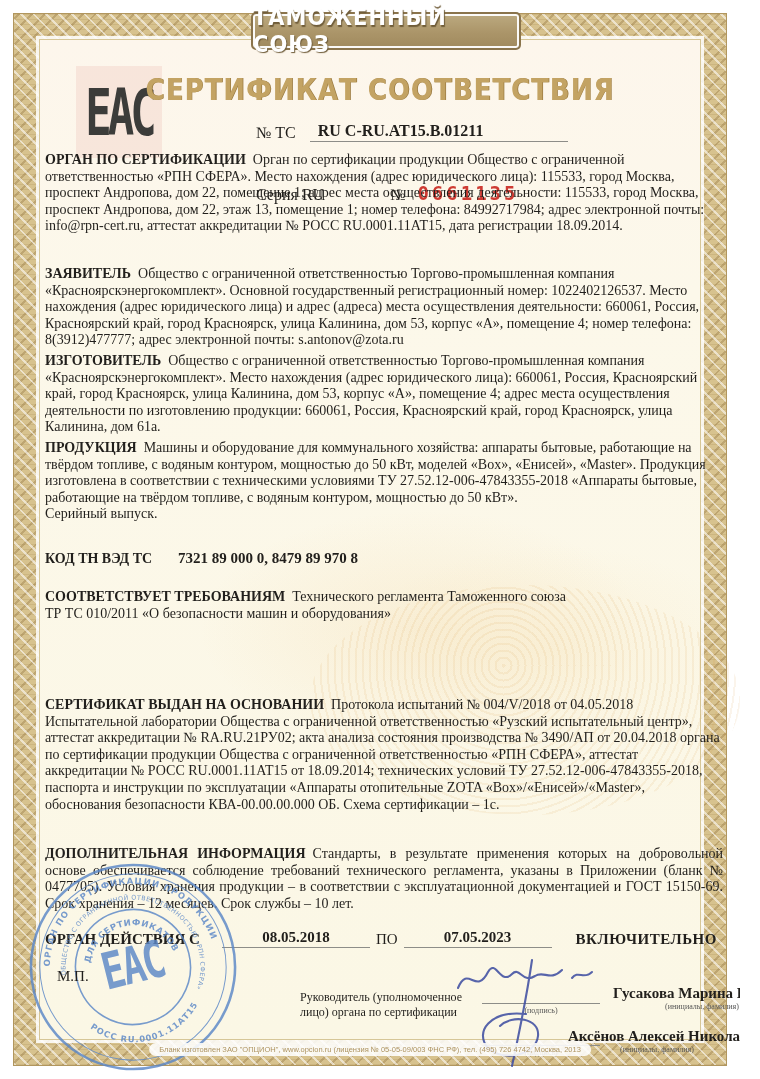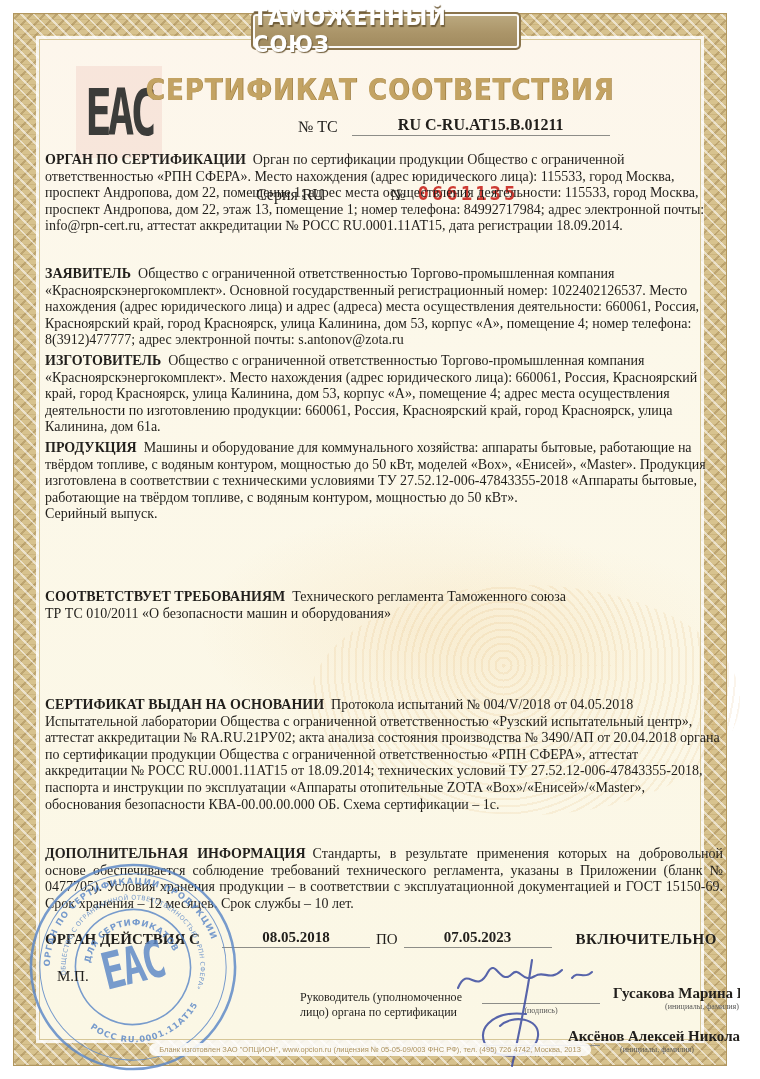--- a/index.html
+++ b/index.html
@@ -59,24 +59,24 @@
   }
   
   .doc-title {
     position:absolute; left:140px; top:72px; width:480px; text-align:center;
     font-family:"DejaVu Sans", sans-serif; font-weight:bold;
     font-size:26px; letter-spacing:1px; color:#c3a363;
     text-shadow:.7px .7px 0 #99793f;
     transform:scaleY(1.15); transform-origin:top center;
   }
   
-  .row-certno { position:absolute; left:256px; top:116px; display:flex; align-items:flex-end; font-size:16px;margin-left:42px; }
+  .row-certno { position:absolute; left:256px; top:122px; display:flex; align-items:flex-end; font-size:16px; }
   .row-certno .lbl { margin-right:14px; }
   .row-certno .val {
-    font-weight:bold; min-width:258px; text-align:center; padding:0 8px 1px 8px;
+    font-weight:bold; min-width:258px; text-align:left; padding:0 8px 1px 8px;
     border-bottom:1px solid #8d8d88;
   }
   .row-series { position:absolute; left:256px; top:138px; display:flex; align-items:baseline; font-size:16px; }
   .row-series .lbl { margin-right:66px;margin-top:48px; }
   .row-series .no  { margin-right:12px; }
   .row-series .serial {
     font-family:"DejaVu Sans Mono", monospace; font-weight:bold;
     font-size:19px; letter-spacing:3px; color:#ce3b33;
   }
   
@@ -151,20 +151,23 @@
 
   <p class="section" style="top:353px">
     <span class="h">ИЗГОТОВИТЕЛЬ</span><span class="b">Общество с ограниченной ответственностью Торгово-промышленная компания «Красноярскэнергокомплект». Место нахождения (адрес юридического лица): 660061, Россия, Красноярский край, город Красноярск, улица Калинина, дом 53, корпус «А», помещение 4; адрес места осуществления деятельности по изготовлению продукции: 660061, Россия, Красноярский край, город Красноярск, улица Калинина, дом 61а.</span>
   </p>
 
   <p class="section" style="top:440px">
     <span class="h">ПРОДУКЦИЯ</span><span class="b">Машины и оборудование для коммунального хозяйства: аппараты бытовые, работающие на твёрдом топливе, с водяным контуром, мощностью до 50 кВт, моделей «Box», «Енисей», «Master». Продукция изготовлена в соответствии с техническими условиями ТУ 27.52.12-006-47843355-2018 «Аппараты бытовые, работающие на твёрдом топливе, с водяным контуром, мощностью до 50 кВт».
 Серийный выпуск.</span>
   </p>
 
+  <p class="section code-row" style="top:550px">
+    <span class="h">КОД ТН ВЭД ТС</span><span class="b">7321 89 000 0, 8479 89 970 8</span>
+  </p>
 
   <p class="section" style="top:589px">
     <span class="h">СООТВЕТСТВУЕТ ТРЕБОВАНИЯМ</span><span class="b">Технического регламента Таможенного союза
 ТР ТС 010/2011 «О безопасности машин и оборудования»</span>
   </p>
 
   <p class="section" style="top:697px">
     <span class="h">СЕРТИФИКАТ ВЫДАН НА ОСНОВАНИИ</span><span class="b">Протокола испытаний № 004/V/2018 от 04.05.2018 Испытательной лаборатории Общества с ограниченной ответственностью «Рузский испытательный центр», аттестат аккредитации № RA.RU.21РУ02; акта анализа состояния производства № 3490/АП от 20.04.2018 органа по сертификации продукции Общества с ограниченной ответственностью «РПН СФЕРА», аттестат аккредитации № РОСС RU.0001.11АТ15 от 18.09.2014; технических условий ТУ 27.52.12-006-47843355-2018, паспорта и инструкции по эксплуатации «Аппараты отопительные ZOTA «Box»/«Енисей»/«Master», обоснования безопасности КВА-00.00.00.000 ОБ. Схема сертификации – 1с.</span>
   </p>
 

